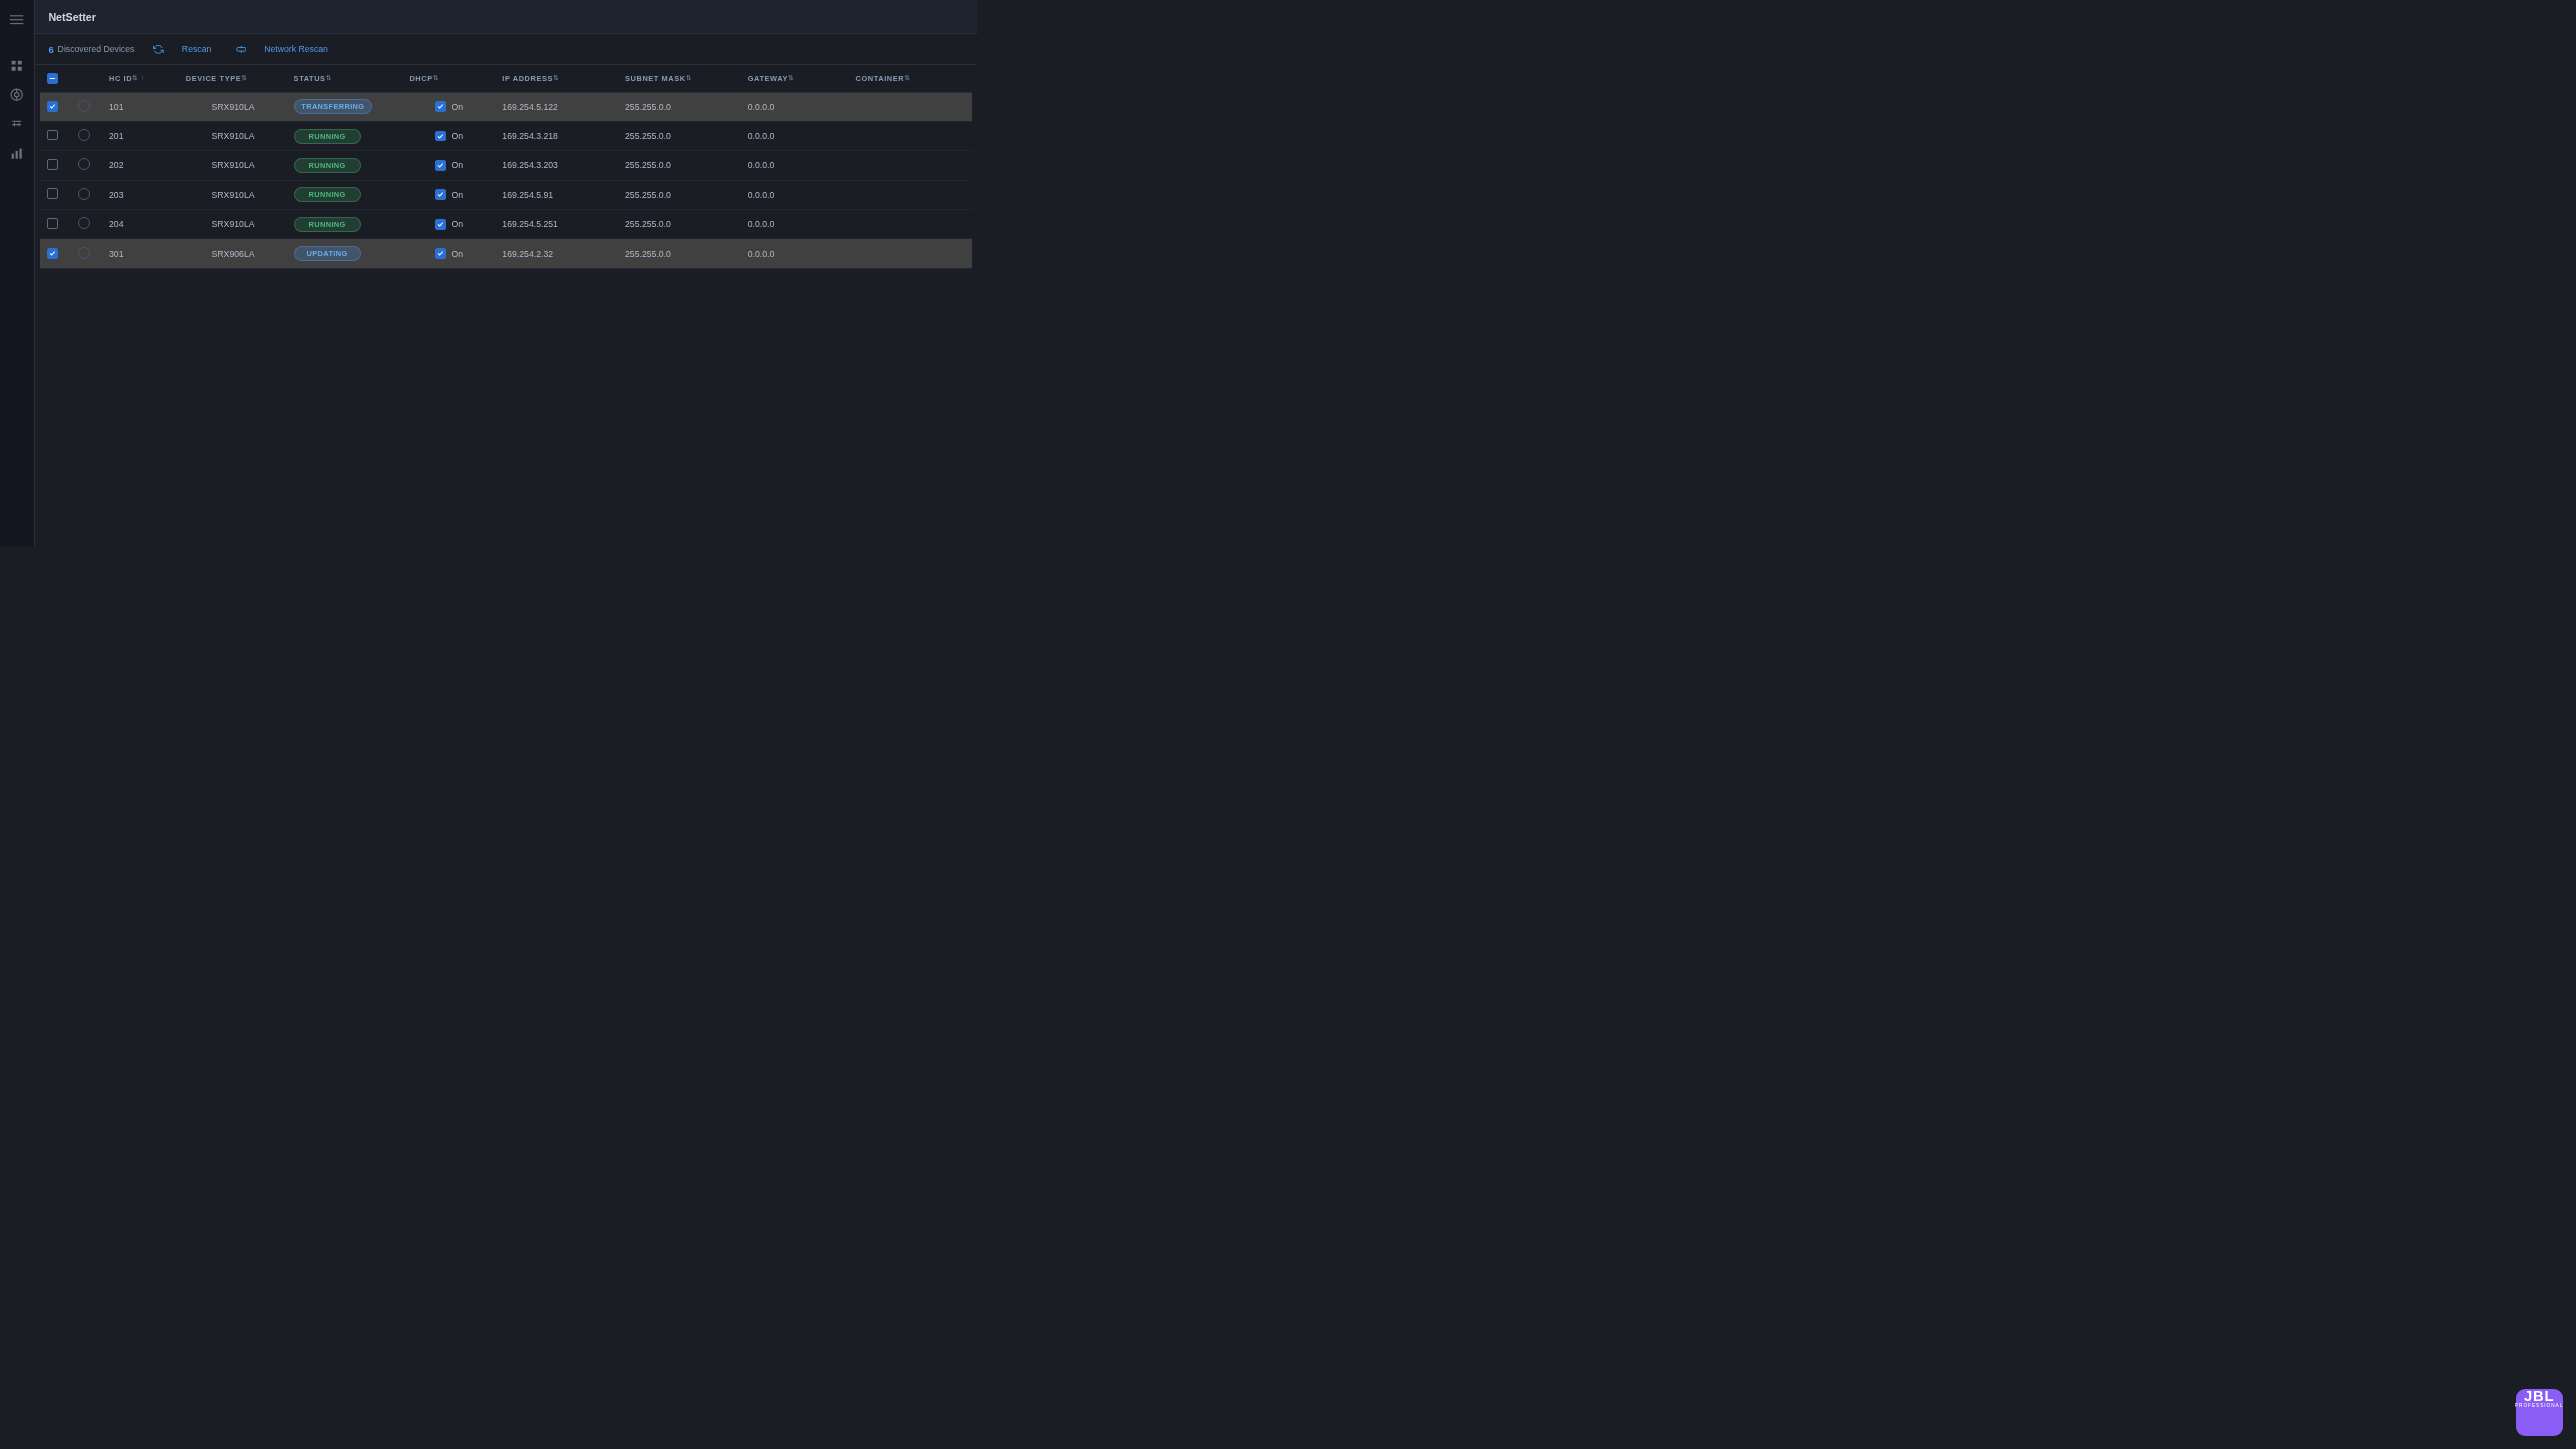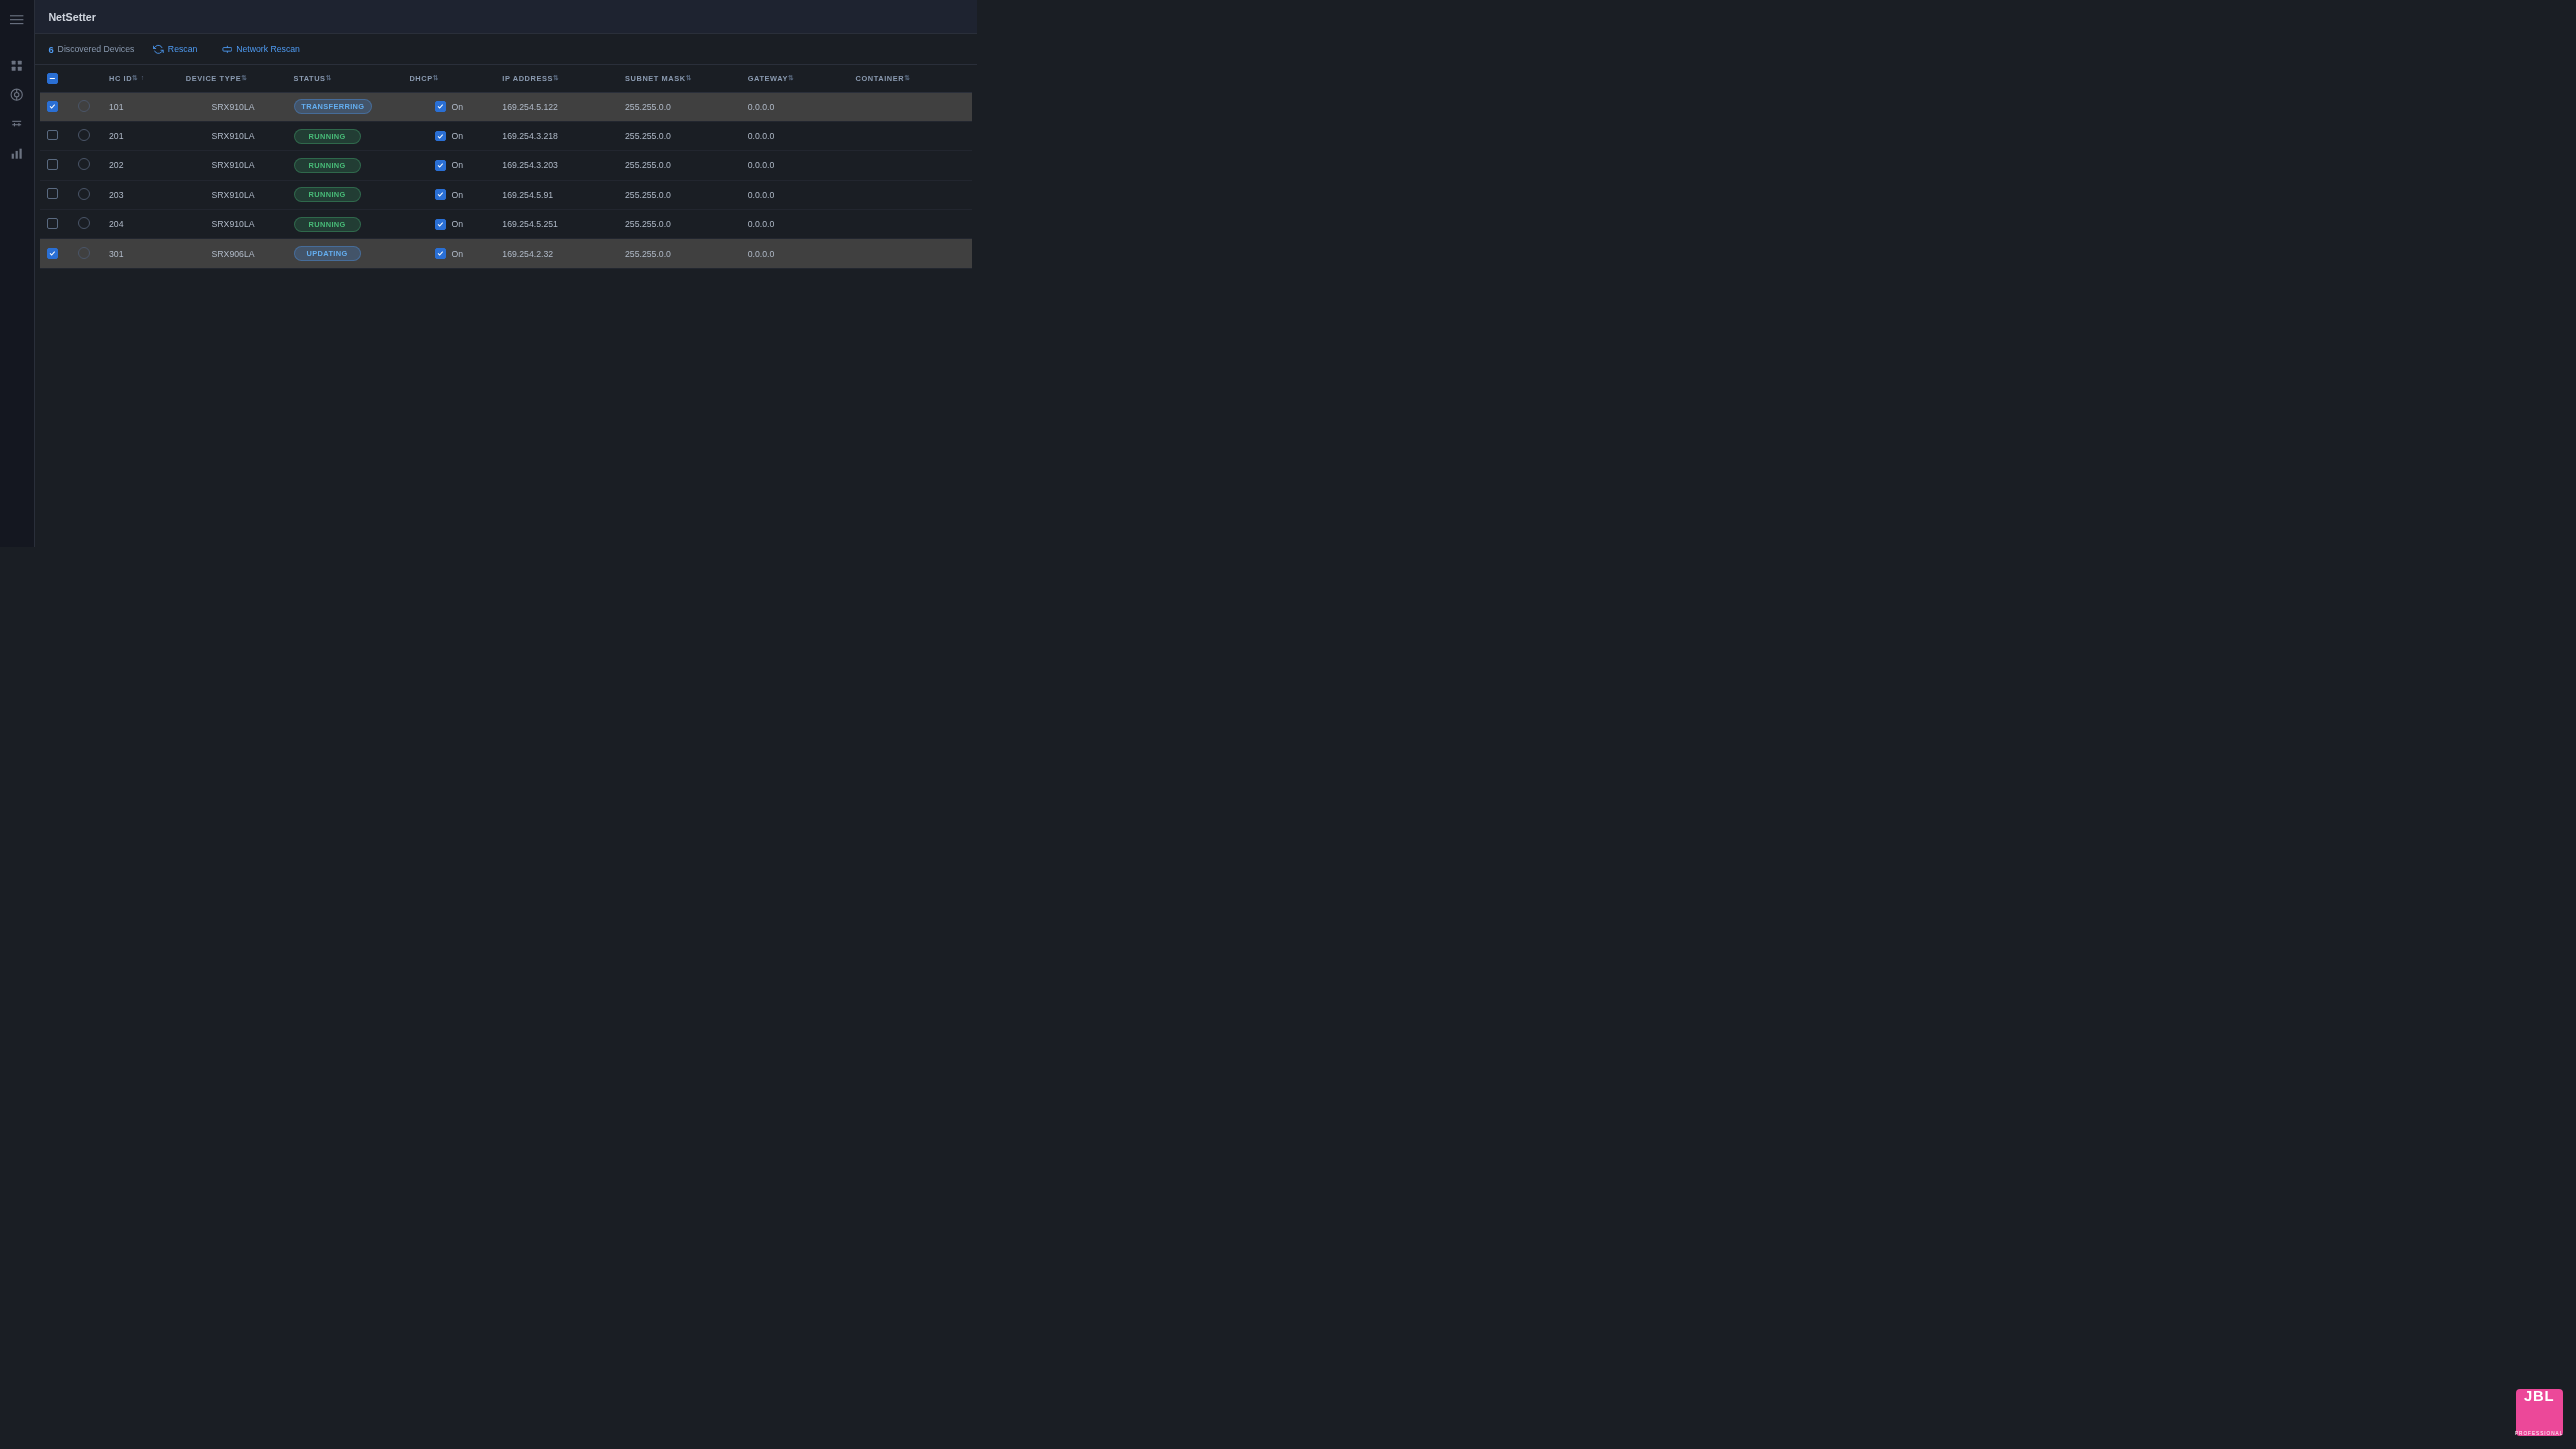--- a/index.html
+++ b/index.html
@@ -79,21 +79,21 @@
     }
     .discovered-count span:first-child {
       color: #4e9af1;
       font-weight: 700;
       font-size: 9.4px;
     }
 
     .toolbar-btn {
       display: flex;
       align-items: center;
-      gap: 4px;
+      gap: 18px;
       cursor: pointer;
       color: #4e9af1;
       font-size: 8.7px;
       font-weight: 500;
       background: none;
       border: none;
       padding: 2.7px 5.4px;
       border-radius: 2.7px;
     }
     .toolbar-btn svg { width: 10.7px; height: 10.7px; }
@@ -219,26 +219,26 @@
       justify-content: center;
     }
 
     
     .jbl-logo {
       position: fixed;
       bottom: 13.4px;
       right: 13.4px;
       width: 47px;
       height: 47px;
-      background: #ec4899;
+      background: #8b5cf6;
       display: flex;
       flex-direction: column;
       align-items: center;
-      justify-content: space-between;
-      border-radius: 4px;
+      justify-content: flex-start;
+      border-radius: 9px;
     }
     .jbl-text {
       color: white;
       font-weight: 900;
       font-size: 14.8px;
       letter-spacing: 0.7px;
       line-height: 1;
     }
     .jbl-sub {
       color: white;

